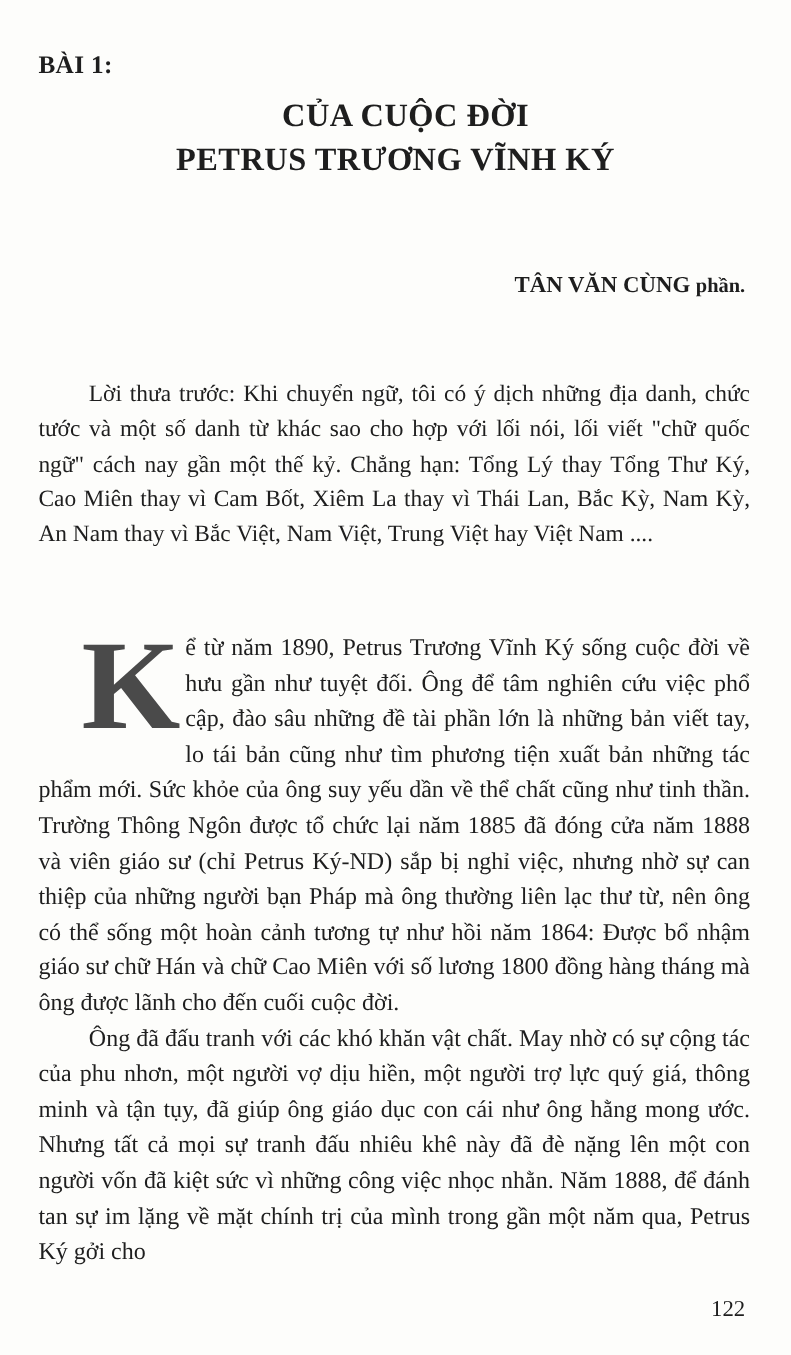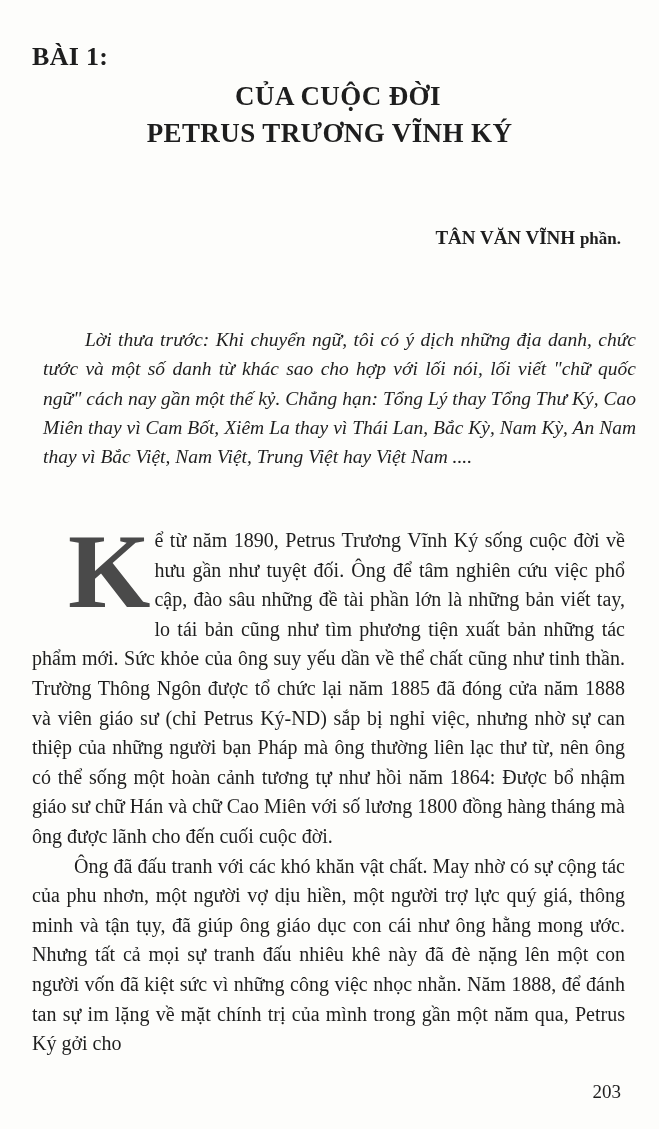--- a/index.html
+++ b/index.html
@@ -12,21 +12,21 @@
       height: 1129px;
       position: relative;
       overflow: hidden;
       color: #1e1e1e;
       font-family: "Liberation Serif", "DejaVu Serif", serif;
     }
     .lesson-label {
       position: absolute;
       left: 32px;
       top: 42px;
-      font-size: 26px;
+      font-size: 21px;
       font-weight: bold;
       letter-spacing: 0.3px;
     }
     .title {
       position: absolute;
       left: 0;
       width: 659px;
       text-align: center;
       top: 78px;
       font-size: 27px;
@@ -45,24 +45,23 @@
       font-size: 19px;
       font-weight: bold;
     }
     .byline .suffix { font-size: 17px; }
     .preface {
       position: absolute;
       left: 32px;
       width: 593px;
       top: 314px;
       font-size: 19.5px;
-      font-style: italic;
       line-height: 29.3px;
       text-align: justify;
-      margin: 11px;
+      margin: 0;
       text-indent: 42px;
     }
     .body-text {
       position: absolute;
       left: 32px;
       width: 593px;
       top: 526px;
       font-size: 20px;
       line-height: 29.6px;
       text-align: justify;
@@ -93,26 +92,26 @@
 <body>
 
 <div class="lesson-label">BÀI 1:</div>
 
 <h1 class="title" style="margin:0;">
   <span class="line l2">CỦA CUỘC ĐỜI</span>
   <span class="line l3">PETRUS TRƯƠNG VĨNH KÝ</span>
 </h1>
 
 <div class="byline">
-  <span>TÂN VĂN VĨNH</span>
+  <span>TÂN VĂN CÙNG</span>
   <span class="suffix">phần.</span>
 </div>
 
 <p class="preface">Lời thưa trước: Khi chuyển ngữ, tôi có ý dịch những địa danh, chức tước và một số danh từ khác sao cho hợp với lối nói, lối viết "chữ quốc ngữ" cách nay gần một thế kỷ.  Chẳng hạn: Tổng Lý thay Tổng Thư Ký, Cao Miên thay vì Cam Bốt, Xiêm La thay vì Thái Lan, Bắc Kỳ, Nam Kỳ, An Nam thay vì Bắc Việt, Nam Việt, Trung Việt hay Việt Nam ....</p>
 
 <div class="body-text">
   <p>
     <span class="dropcap">K</span><span>ể từ năm 1890, Petrus Trương Vĩnh Ký sống cuộc đời về hưu gần như tuyệt đối. Ông để tâm nghiên cứu việc phổ cập, đào sâu những đề tài phần lớn là những bản viết tay, lo tái bản cũng như tìm phương tiện xuất bản những tác phẩm mới. Sức khỏe của ông suy yếu dần về thể chất cũng như tinh thần. Trường Thông Ngôn được tổ chức lại năm 1885 đã đóng cửa năm 1888 và viên giáo sư (chỉ Petrus Ký-ND) sắp bị nghỉ việc, nhưng nhờ sự can thiệp của những người bạn Pháp mà ông thường liên lạc thư từ, nên ông có thể sống một hoàn cảnh tương tự như hồi năm 1864: Được bổ nhậm giáo sư chữ Hán và chữ Cao Miên với số lương 1800 đồng hàng tháng mà ông được lãnh cho đến cuối cuộc đời.</span>
   </p>
   <p class="indent">Ông đã đấu tranh với các khó khăn vật chất. May nhờ có sự cộng tác của phu nhơn, một người vợ dịu hiền, một người trợ lực quý giá, thông minh và tận tụy, đã giúp ông giáo dục con cái như ông hằng mong ước. Nhưng tất cả mọi sự tranh đấu nhiêu khê này đã đè nặng lên một con người vốn đã kiệt sức vì những công việc nhọc nhằn. Năm 1888, để đánh tan sự im lặng về mặt chính trị của mình trong gần một năm qua, Petrus Ký gởi cho</p>
 </div>
 
-<div class="page-number">203</div>
+<div class="page-number">122</div>
 
 </body></html>

